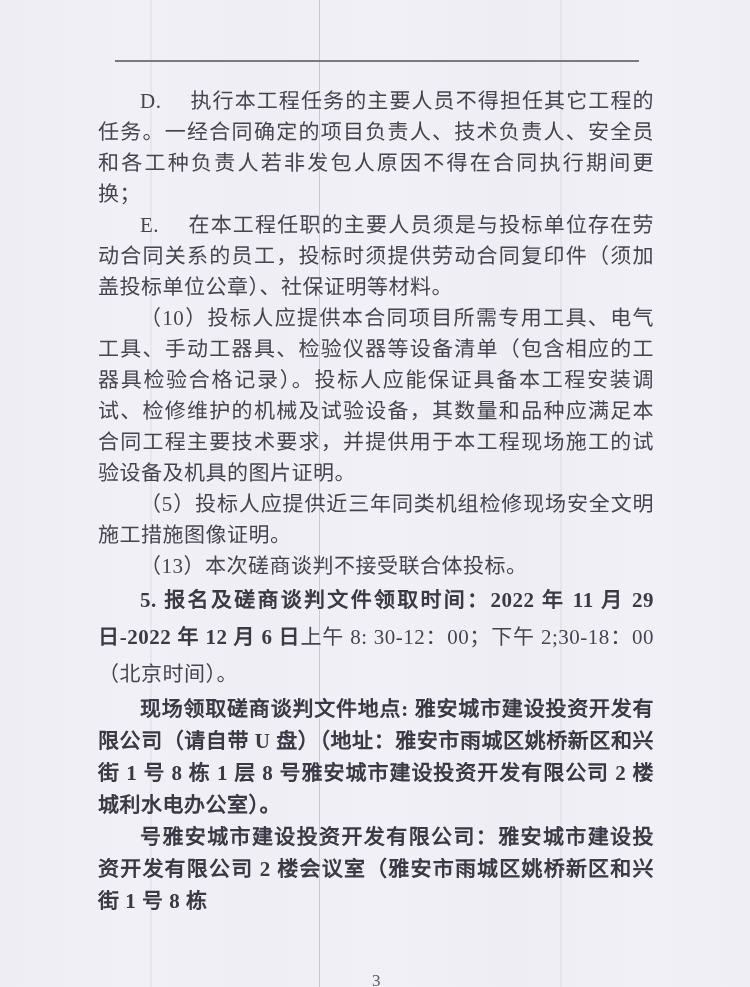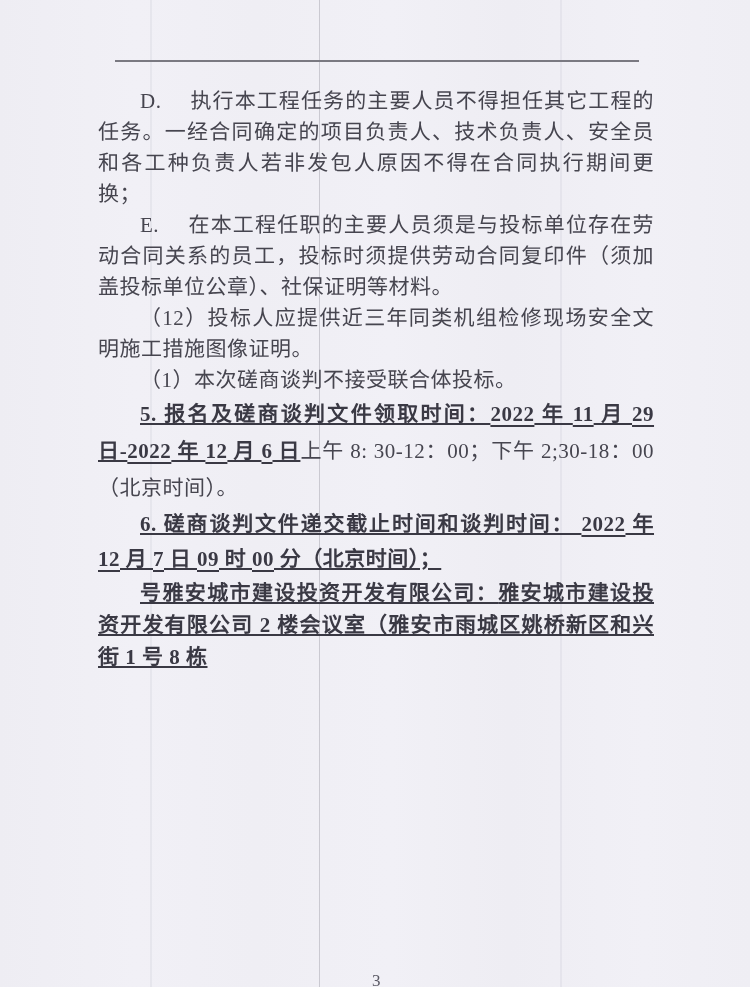--- a/index.html
+++ b/index.html
@@ -56,21 +56,20 @@
     text-indent: 2em;
   }
   .sp4 { margin-top: 4px; }
   .p7  { line-height: 37px; margin-top: 4px; }
   .p8  { line-height: 32px; margin-top: 6px; }
   .p9  { line-height: 35px; margin-top: 28px; }
   .p10 { line-height: 32px; }
   .b {
     font-weight: bold;
     color: #3a3944;
-    text-decoration: underline;
   }
   .u {
     text-underline-offset: 4px;
     text-decoration-thickness: 2px;
   }
   .page-number {
     position: absolute;
     left: 372px;
     top: 971px;
     font-size: 17px;
@@ -82,21 +81,22 @@
 
 <div class="page">
   <div class="streak" style="left: 150px;"></div>
   <div class="streak" style="left: 560px;"></div>
   <div class="header-rule"></div>
   <div class="fold-line"></div>
 
   <div class="body-text">
       <p class="para"><span>D.　 执行本工程任务的主要人员不得担任其它工程的任务。一经合同确定的项目负责人、技术负责人、安全员和各工种负责人若非发包人原因不得在合同执行期间更换；</span></p>
       <p class="para"><span>E.　 在本工程任职的主要人员须是与投标单位存在劳动合同关系的员工，投标时须提供劳动合同复印件（须加盖投标单位公章）、社保证明等材料。</span></p>
-      <p class="para"><span>（12）投标人应提供近三年同类机组检修现场安全文明施工措施图像证明。</span></p>
-      <p class="para sp4"><span>（1）本次磋商谈判不接受联合体投标。</span></p>
+      <p class="para"><span>（10）投标人应提供本合同项目所需专用工具、电气工具、手动工器具、检验仪器等设备清单（包含相应的工器具检验合格记录）。投标人应能保证具备本工程安装调试、检修维护的机械及试验设备，其数量和品种应满足本合同工程主要技术要求，并提供用于本工程现场施工的试验设备及机具的图片证明。</span></p>
+      <p class="para"><span>（5）投标人应提供近三年同类机组检修现场安全文明施工措施图像证明。</span></p>
+      <p class="para sp4"><span>（13）本次磋商谈判不接受联合体投标。</span></p>
       <p class="para p7"><span class="b">5. 报名及磋商谈判文件领取时间：</span><span class="b u">2022</span><span class="b"> 年 </span><span class="b u">11</span><span class="b"> 月 </span><span class="b u">29</span><span class="b"> 日-</span><span class="b u">2022</span><span class="b"> 年 </span><span class="b u">12</span><span class="b"> 月 </span><span class="b u">6</span><span class="b"> 日</span><span>上午 8: 30-12：00；下午 2;30-18：00（北京时间）。</span></p>
-      <p class="para p9"><span class="b">6. 磋商谈判文件递交截止时间和谈判时间： </span><span class="b u">2022</span><span class="b"> 年 </span><span class="b u">12</span><span class="b"> 月 </span><span class="b u">7</span><span class="b"> 日 </span><span class="b u">09</span><span class="b"> 时 </span><span class="b u">00</span><span class="b"> 分（北京时间）；</span></p>
+      <p class="para p8"><span class="b">现场领取磋商谈判文件地点: </span><span class="b">雅安城市建设投资开发有限公司（请自带 U 盘）（地址：雅安市雨城区姚桥新区和兴街 1 号 8 栋 1 层 8 号雅安城市建设投资开发有限公司 2 楼城利水电办公室）。</span></p>
       <p class="para p10"><span class="b">号雅安城市建设投资开发有限公司：</span><span class="b">雅安城市建设投资开发有限公司 2 楼会议室（雅安市雨城区姚桥新区和兴街 1 号 8 栋</span></p>
     </div>
 
   <div class="page-number">3</div>
 </div>
 
 </body></html>

